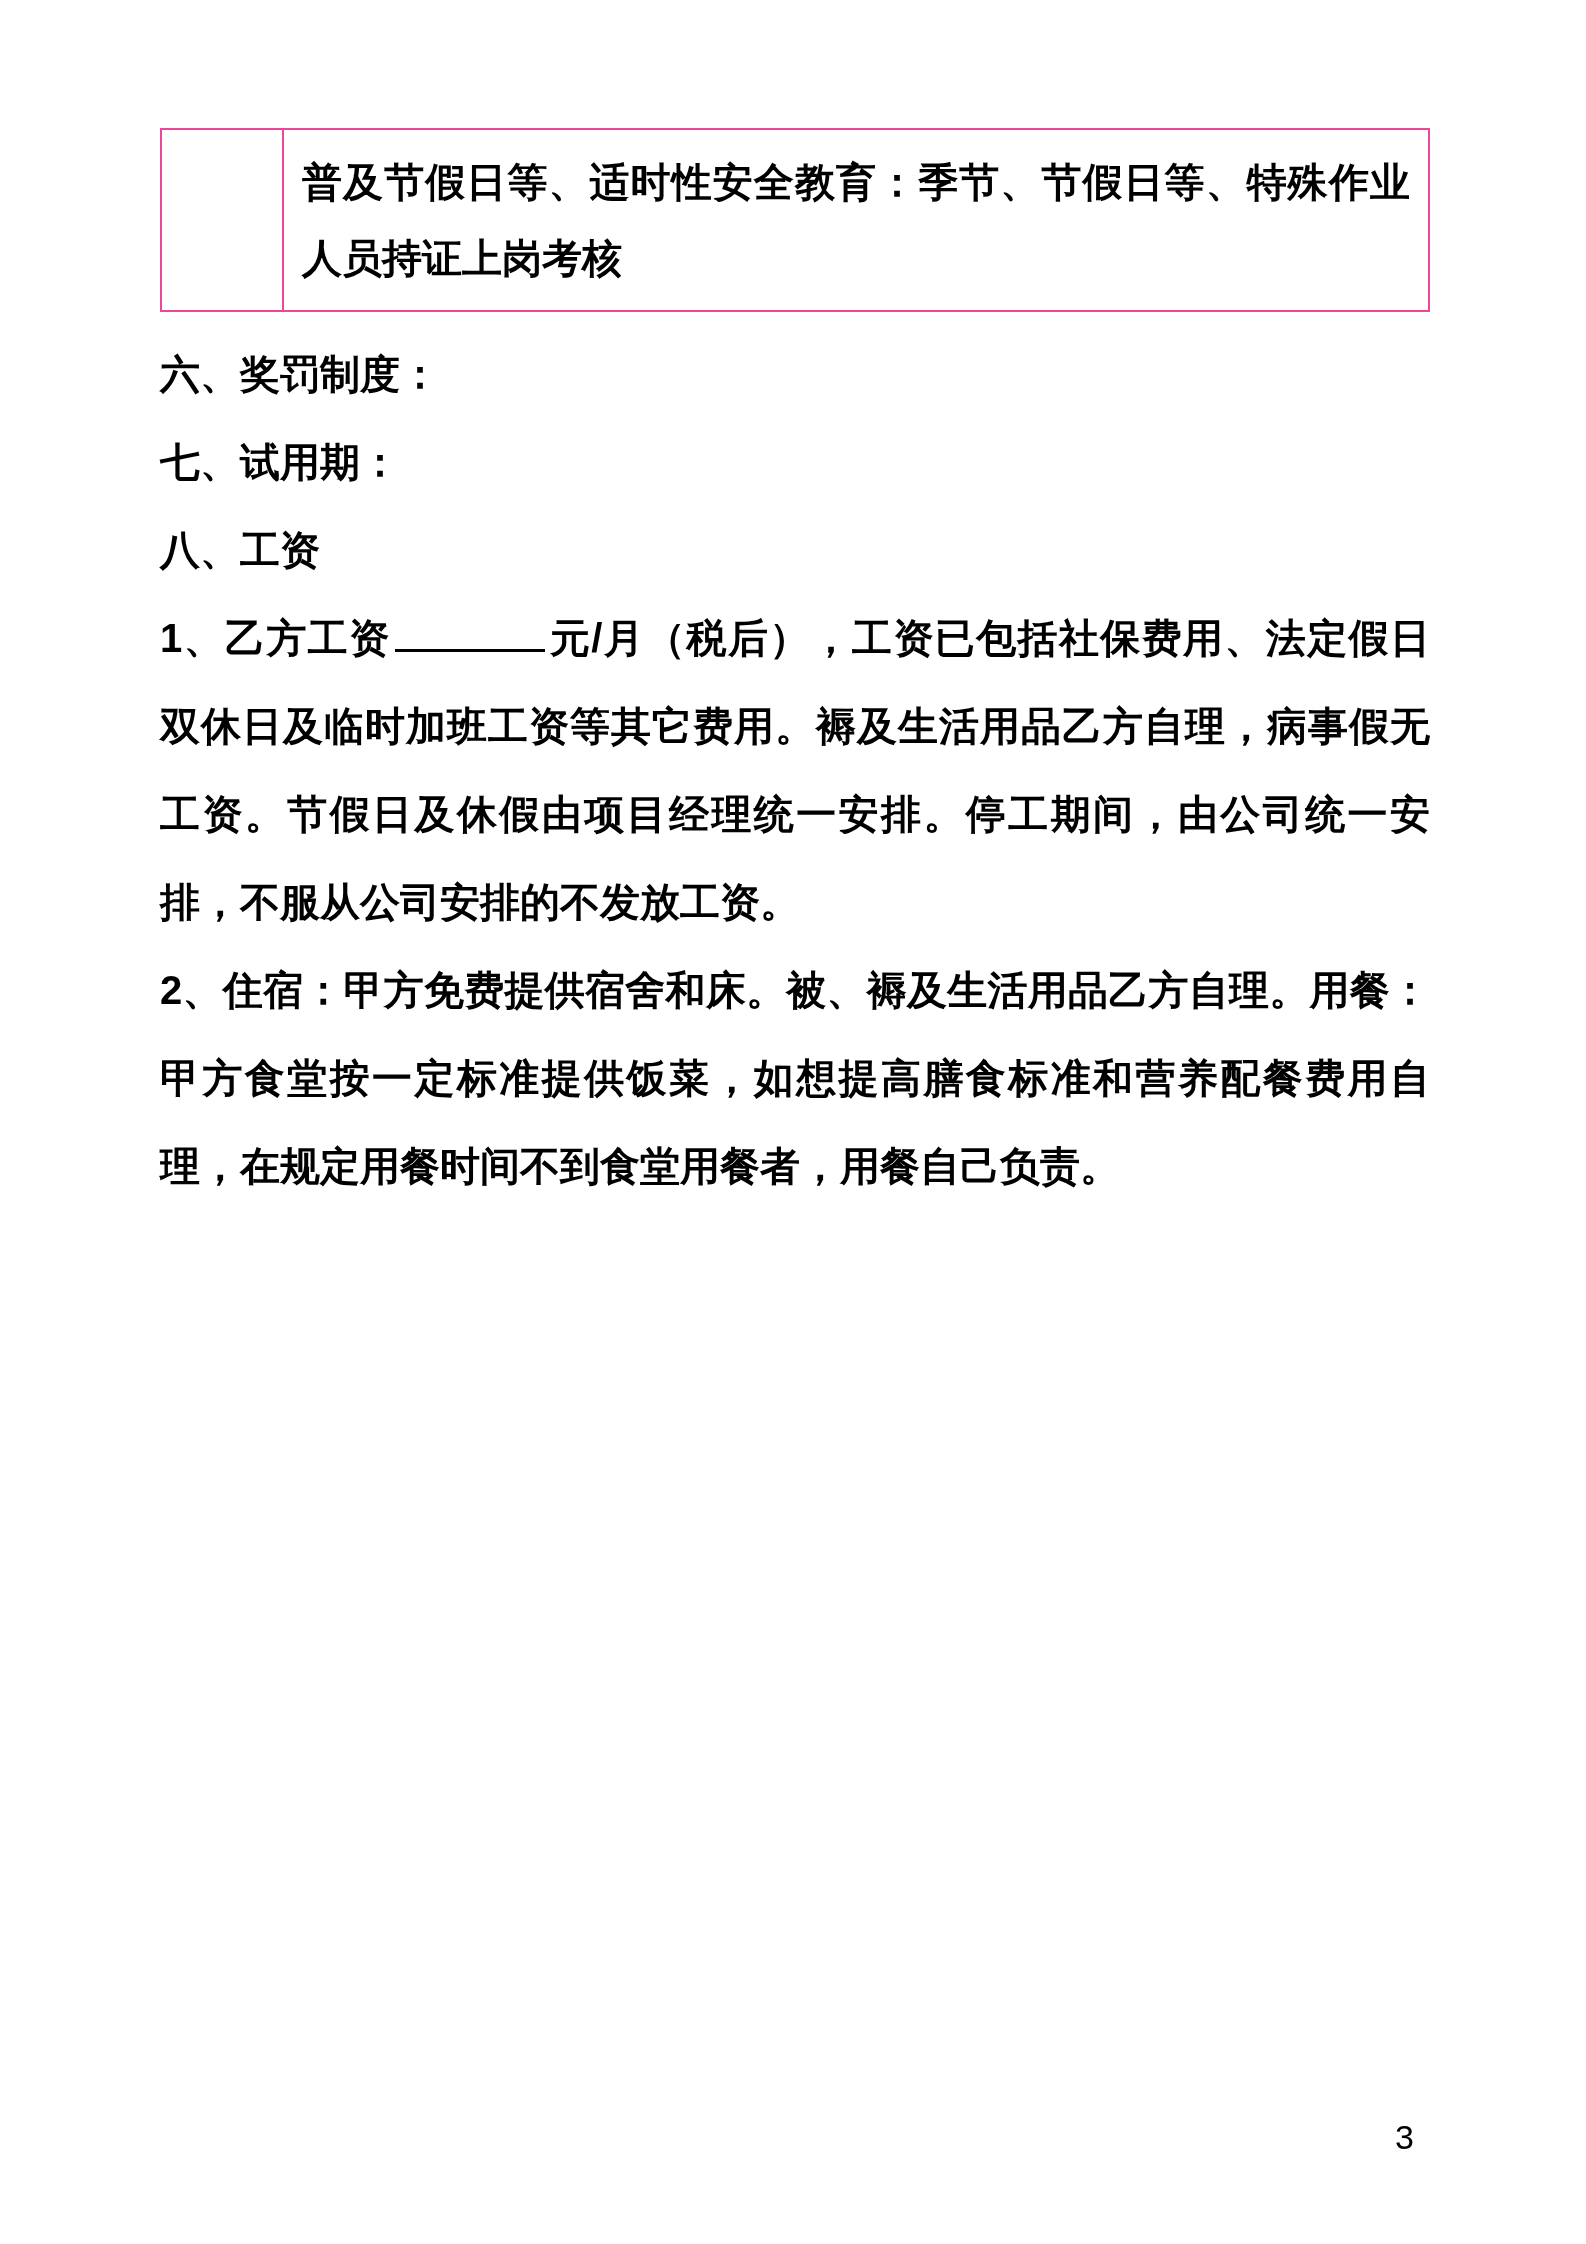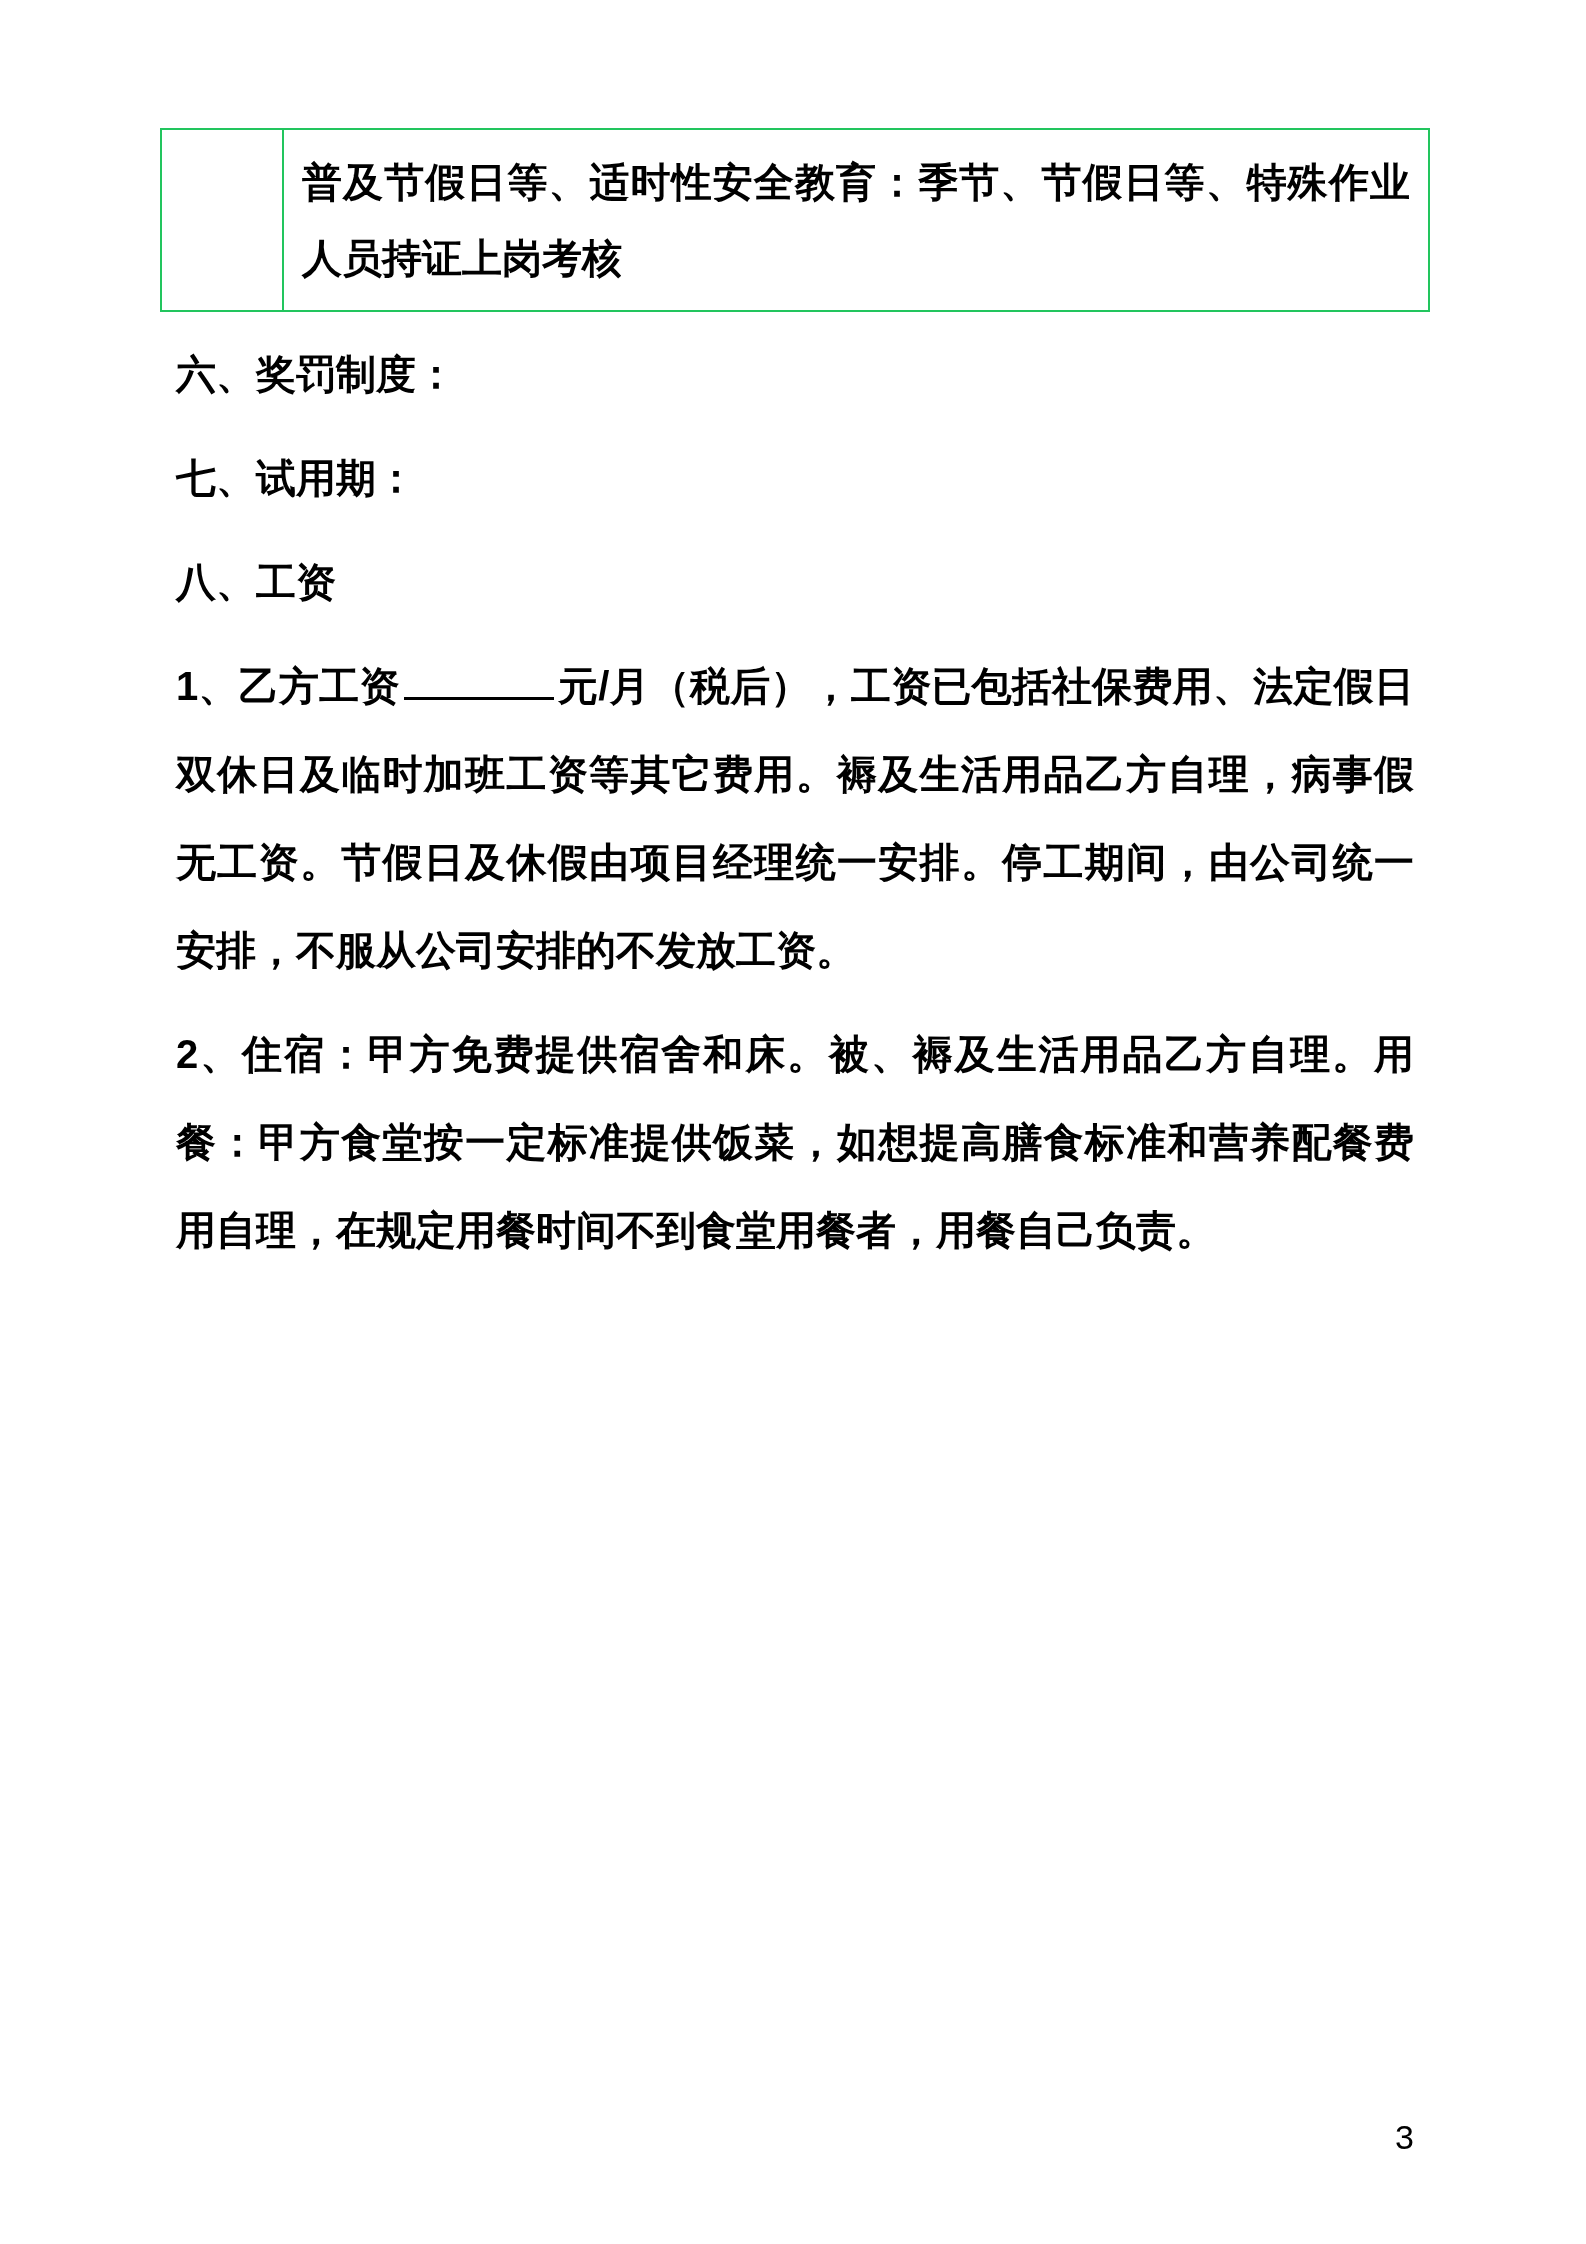--- a/index.html
+++ b/index.html
@@ -18,21 +18,21 @@
     padding: 128px 156px 0 160px;
     overflow: hidden;
   }
   
   .contract-table {
     width: 100%;
     border-collapse: collapse;
     table-layout: fixed;
   }
   .contract-table td {
-    border: 2px solid #22c55e;
+    border: 2px solid #ec4899;
     vertical-align: middle;
     margin-top: 24px;
   }
   .cell-left {
     width: 118px;
   }
   .cell-right {
     padding: 14px 18px;
     font-size: 40px;
     line-height: 76px;
@@ -41,21 +41,21 @@
   }
   
   .body-text {
     margin-top: 18px;
   }
   .para {
     font-size: 40px;
     line-height: 88px;
     font-weight: 600;
     text-align: justify;
-    margin: 16px;
+    margin: 0;
   }
   .heading {
     font-weight: 700;
     text-align: left;
   }
   .blank-line {
     display: inline-block;
     width: 150px;
     height: 40px;
     border-bottom: 3px solid #000000;

